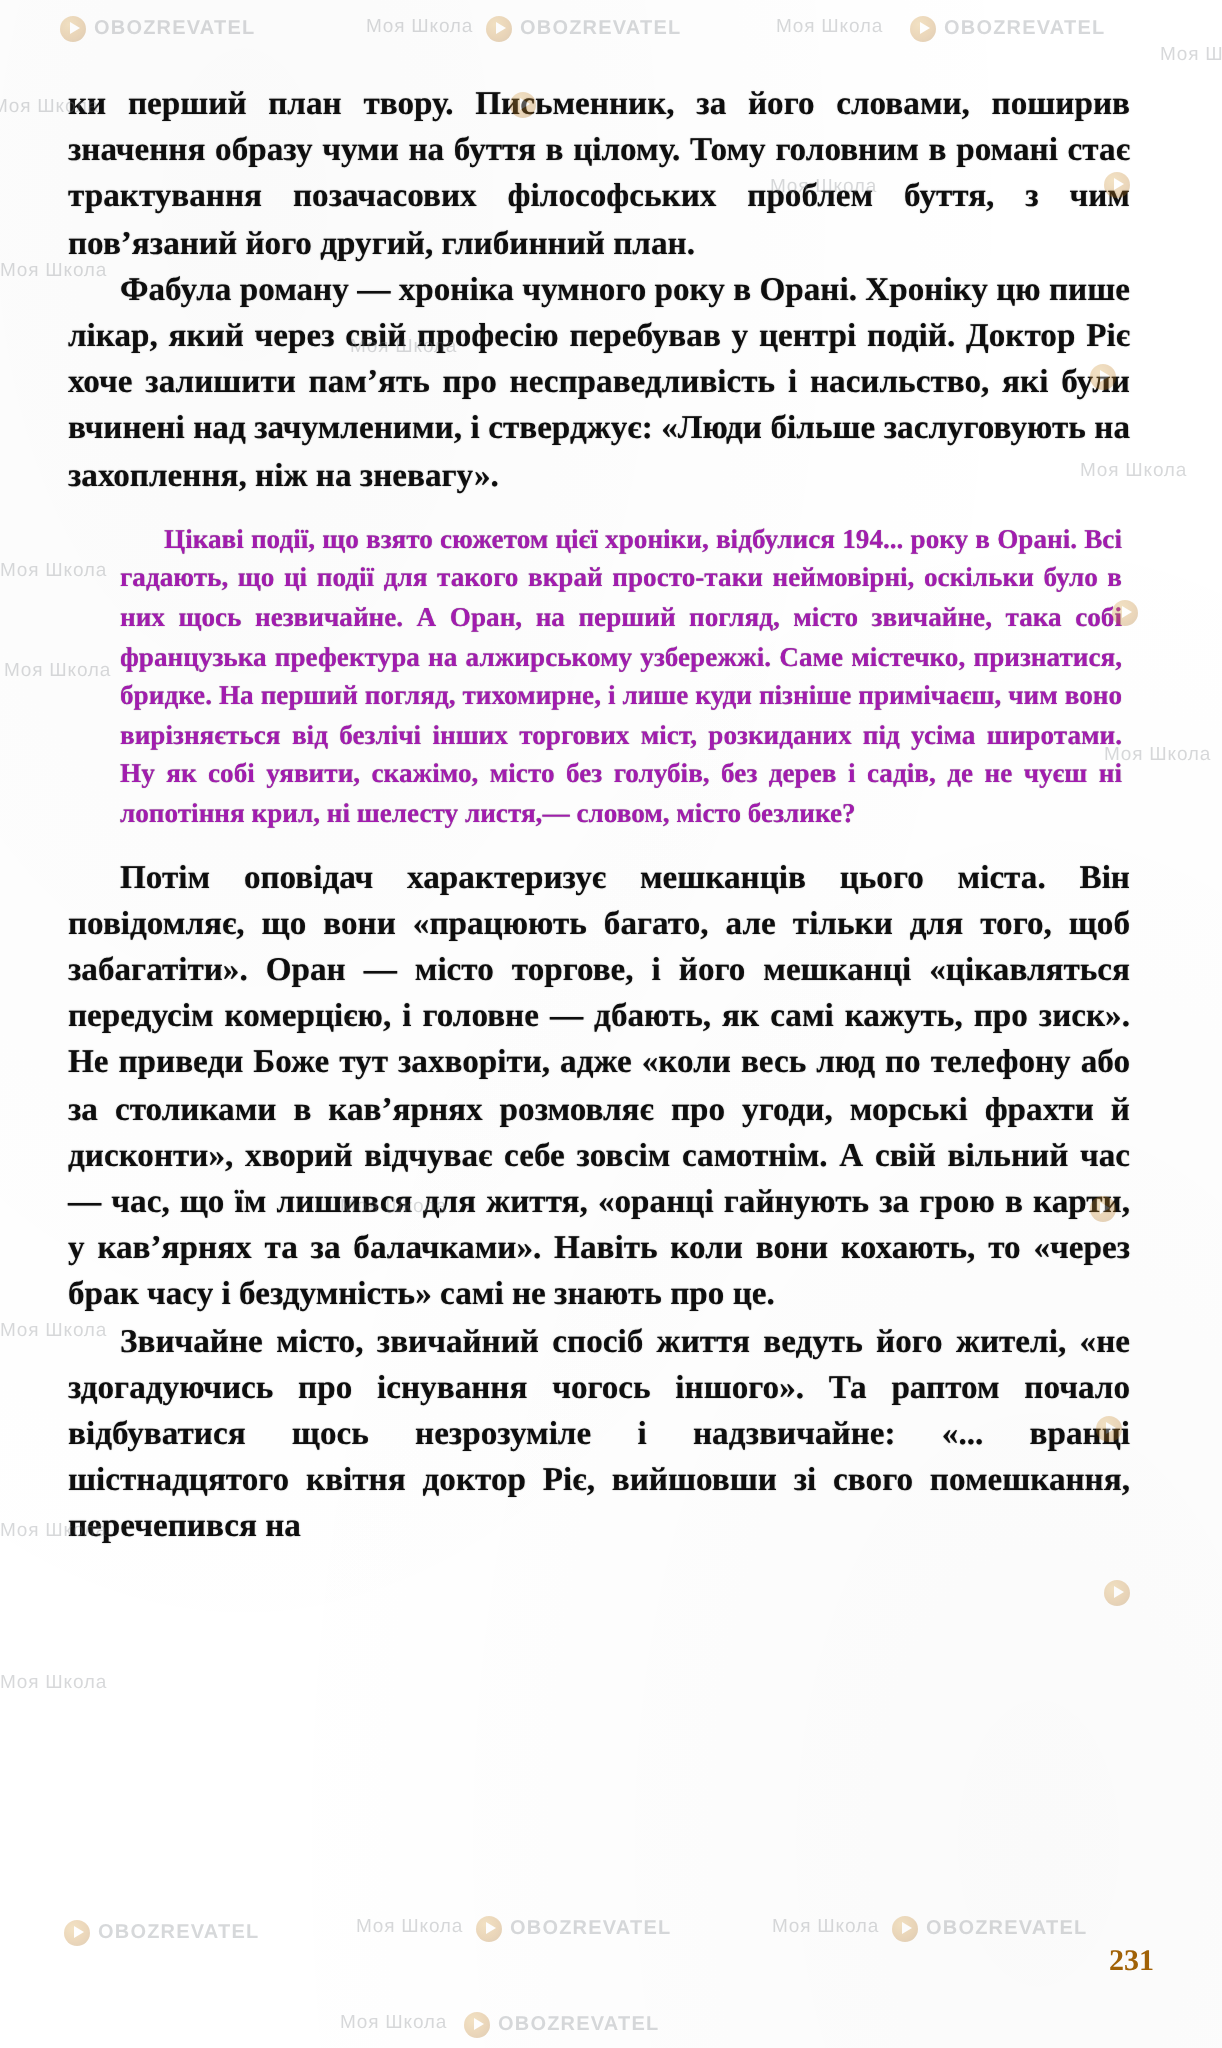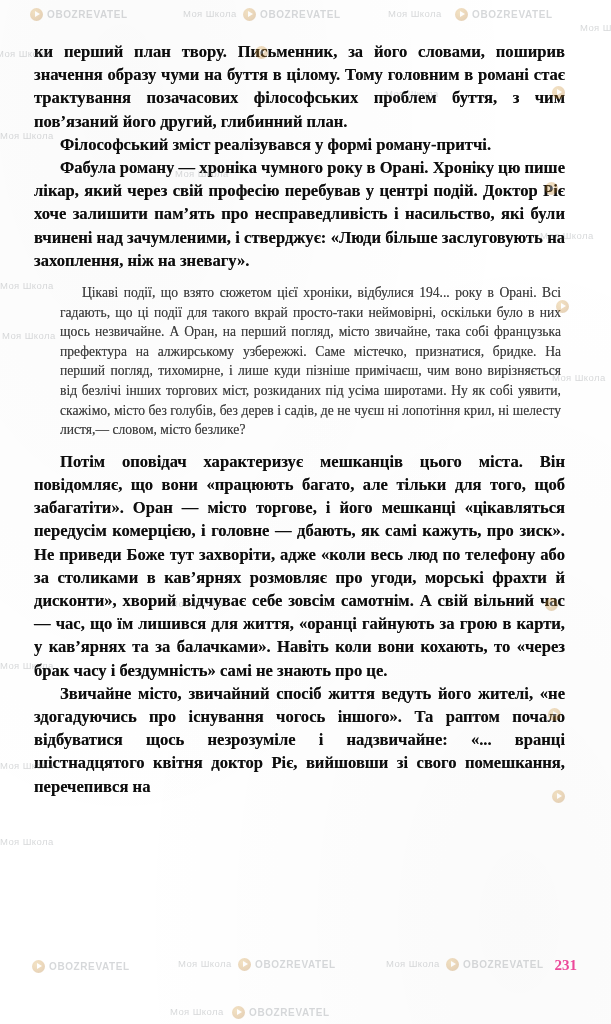--- a/index.html
+++ b/index.html
@@ -84,39 +84,39 @@
     margin-top: 0px;
   }
   .indent {
     text-indent: 26px;
   }
 
   .quote-block {
     font-size: 13.6px;
     line-height: 19.6px;
     text-align: justify;
-    color: #404040;
+    color: #a21caf;
     margin: 11px 0 10px 0;
     padding: 0 4px 0 26px;
-    font-weight: 400;
+    font-weight: 700;
     text-shadow: 0 0 0.5px rgba(0,0,0,0.5);
   }
   .quote-block .q-indent {
     text-indent: 22px;
     display: block;
   }
 
   .page-number {
     position: absolute;
     right: 34px;
-    bottom: 50px;
+    bottom: 34px;
     font-size: 15px;
     font-weight: bold;
     font-family: "Liberation Serif", serif;
-    color: #ec4899;
+    color: #a16207;
     z-index: 6;
   }
 
   
   .paper-tint {
     position: absolute;
     inset: 0;
     background:
       radial-gradient(ellipse at 20% 10%, rgba(0,0,0,0.018), rgba(0,0,0,0) 60%),
       radial-gradient(ellipse at 85% 90%, rgba(0,0,0,0.02), rgba(0,0,0,0) 55%);
@@ -124,21 +124,20 @@
     pointer-events: none;
   }
 </style>
 </head>
 <body>
 
 <div class="paper-tint"></div>
 
 <div class="page">
   <p class="body-text">ки перший план твору. Письменник, за його словами, поширив значення образу чуми на буття в цілому. Тому головним в романі стає трактування позачасових філософських проблем буття, з чим пов’язаний його другий, глибинний план.</p>
-  <p class="body-text indent">Філософський зміст реалізувався у формі роману-притчі.</p>
   <p class="body-text indent">Фабула роману — хроніка чумного року в Орані. Хроніку цю пише лікар, який через свій професію перебував у центрі подій. Доктор Ріє хоче залишити пам’ять про несправедливість і насильство, які були вчинені над зачумленими, і стверджує: «Люди більше заслуговують на захоплення, ніж на зневагу».</p>
 
   <div class="quote-block">
     <span class="q-indent">Цікаві події, що взято сюжетом цієї хроніки, відбулися 194... року в Орані. Всі гадають, що ці події для такого вкрай просто-таки неймовірні, оскільки було в них щось незвичайне. А Оран, на перший погляд, місто звичайне, така собі французька префектура на алжирському узбережжі. Саме містечко, признатися, бридке. На перший погляд, тихомирне, і лише куди пізніше примічаєш, чим воно вирізняється від безлічі інших торгових міст, розкиданих під усіма широтами. Ну як собі уявити, скажімо, місто без голубів, без дерев і садів, де не чуєш ні лопотіння крил, ні шелесту листя,— словом, місто безлике?</span>
   </div>
 
   <p class="body-text indent">Потім оповідач характеризує мешканців цього міста. Він повідомляє, що вони «працюють багато, але тільки для того, щоб забагатіти». Оран — місто торгове, і його мешканці «цікавляться передусім комерцією, і головне — дбають, як самі кажуть, про зиск». Не приведи Боже тут захворіти, адже «коли весь люд по телефону або за столиками в кав’ярнях розмовляє про угоди, морські фрахти й дисконти», хворий відчуває себе зовсім самотнім. А свій вільний час — час, що їм лишився для життя, «оранці гайнують за грою в карти, у кав’ярнях та за балачками». Навіть коли вони кохають, то «через брак часу і бездумність» самі не знають про це.</p>
   <p class="body-text indent">Звичайне місто, звичайний спосіб життя ведуть його жителі, «не здогадуючись про існування чогось іншого». Та раптом почало відбуватися щось незрозуміле і надзвичайне: «... вранці шістнадцятого квітня доктор Ріє, вийшовши зі свого помешкання, перечепився на</p>
 </div>
 

